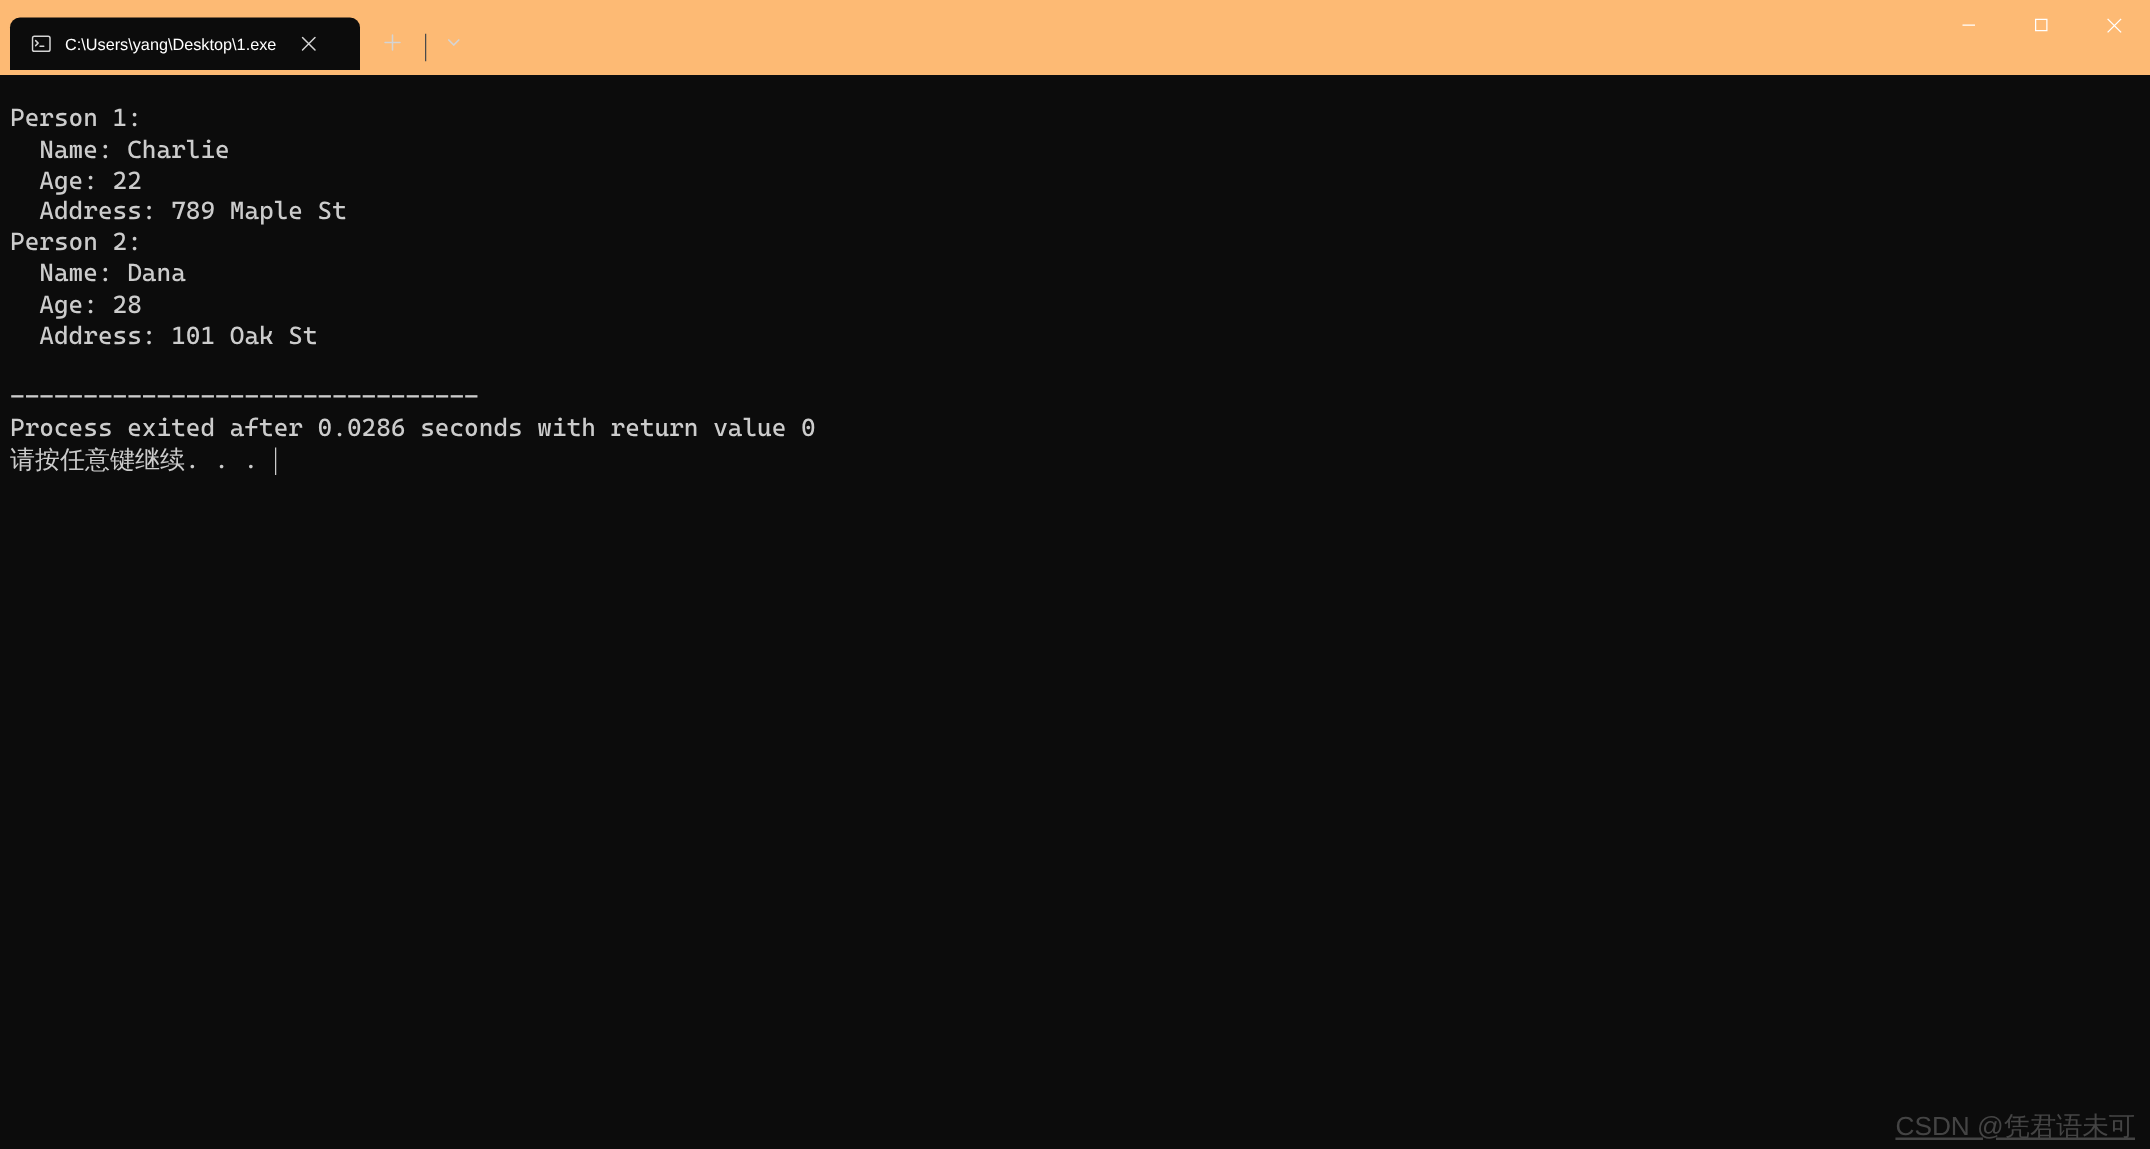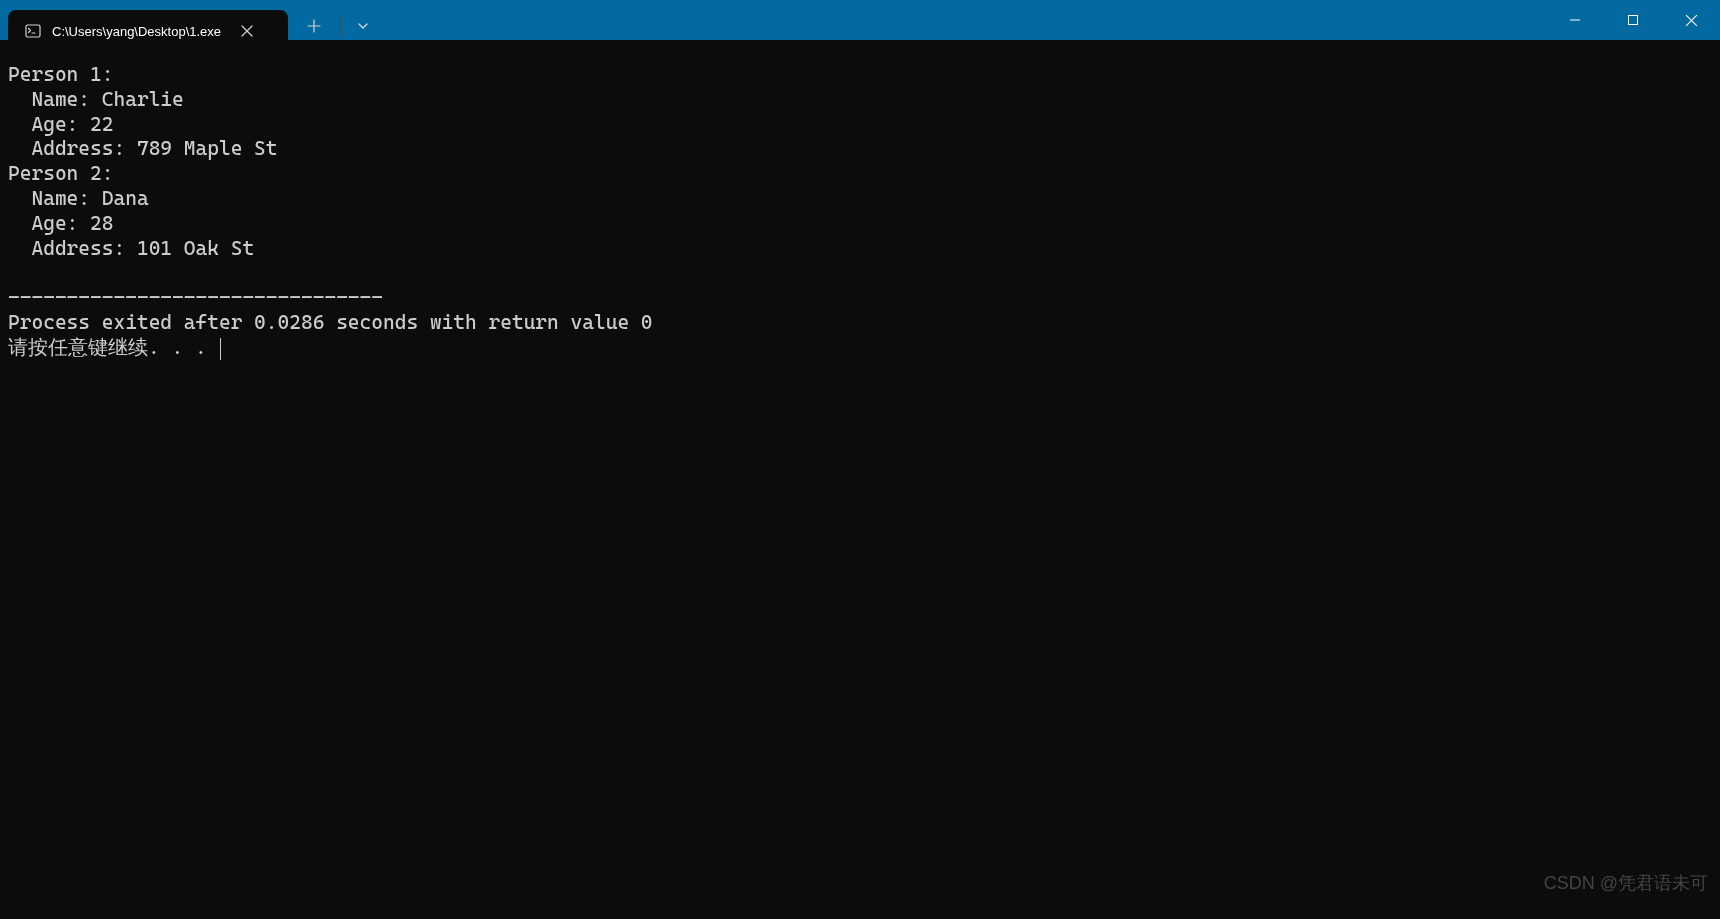--- a/index.html
+++ b/index.html
@@ -9,23 +9,24 @@
     }
     body {
       width: 1720px;
       height: 919px;
       background: #0c0c0c;
       font-family: Consolas, 'Courier New', monospace;
       overflow: hidden;
       position: relative;
     }
     .titlebar {
-      height: 40px;
-      background: #0369a1;
-      display: flex;
+      height: 60px;
+      background: #fdba74;
+      display: flex;
+      align-items: center;
       position: relative;
     }
     .tab {
       height: 42px;
       background: #0c0c0c;
       border-radius: 8px 8px 0 0;
       display: flex;
       align-items: center;
       padding: 0 12px 0 16px;
       margin-left: 8px;
@@ -123,26 +124,27 @@
     .cursor {
       display: inline-block;
       width: 1px;
       height: 22px;
       background: #cccccc;
       vertical-align: middle;
       margin-left: 2px;
     }
     .watermark {
       position: absolute;
-      bottom: 24px;
+      bottom: 4px;
       right: 12px;
       color: #6a6a6a;
-      font-size: 18px;
+      font-size: 21px;
       font-family: 'Microsoft YaHei', sans-serif;
       opacity: 0.6;
+      text-decoration: underline;
     }
   </style>
 </head>
 <body>
 
 <div class="titlebar">
   <div class="tab">
     <span class="tab-icon">
       <svg viewBox="0 0 16 16" width="16" height="16">
         <rect x="1" y="2" width="14" height="12" rx="1.5" fill="none" stroke="#d4d4d4" stroke-width="1.2"></rect>

